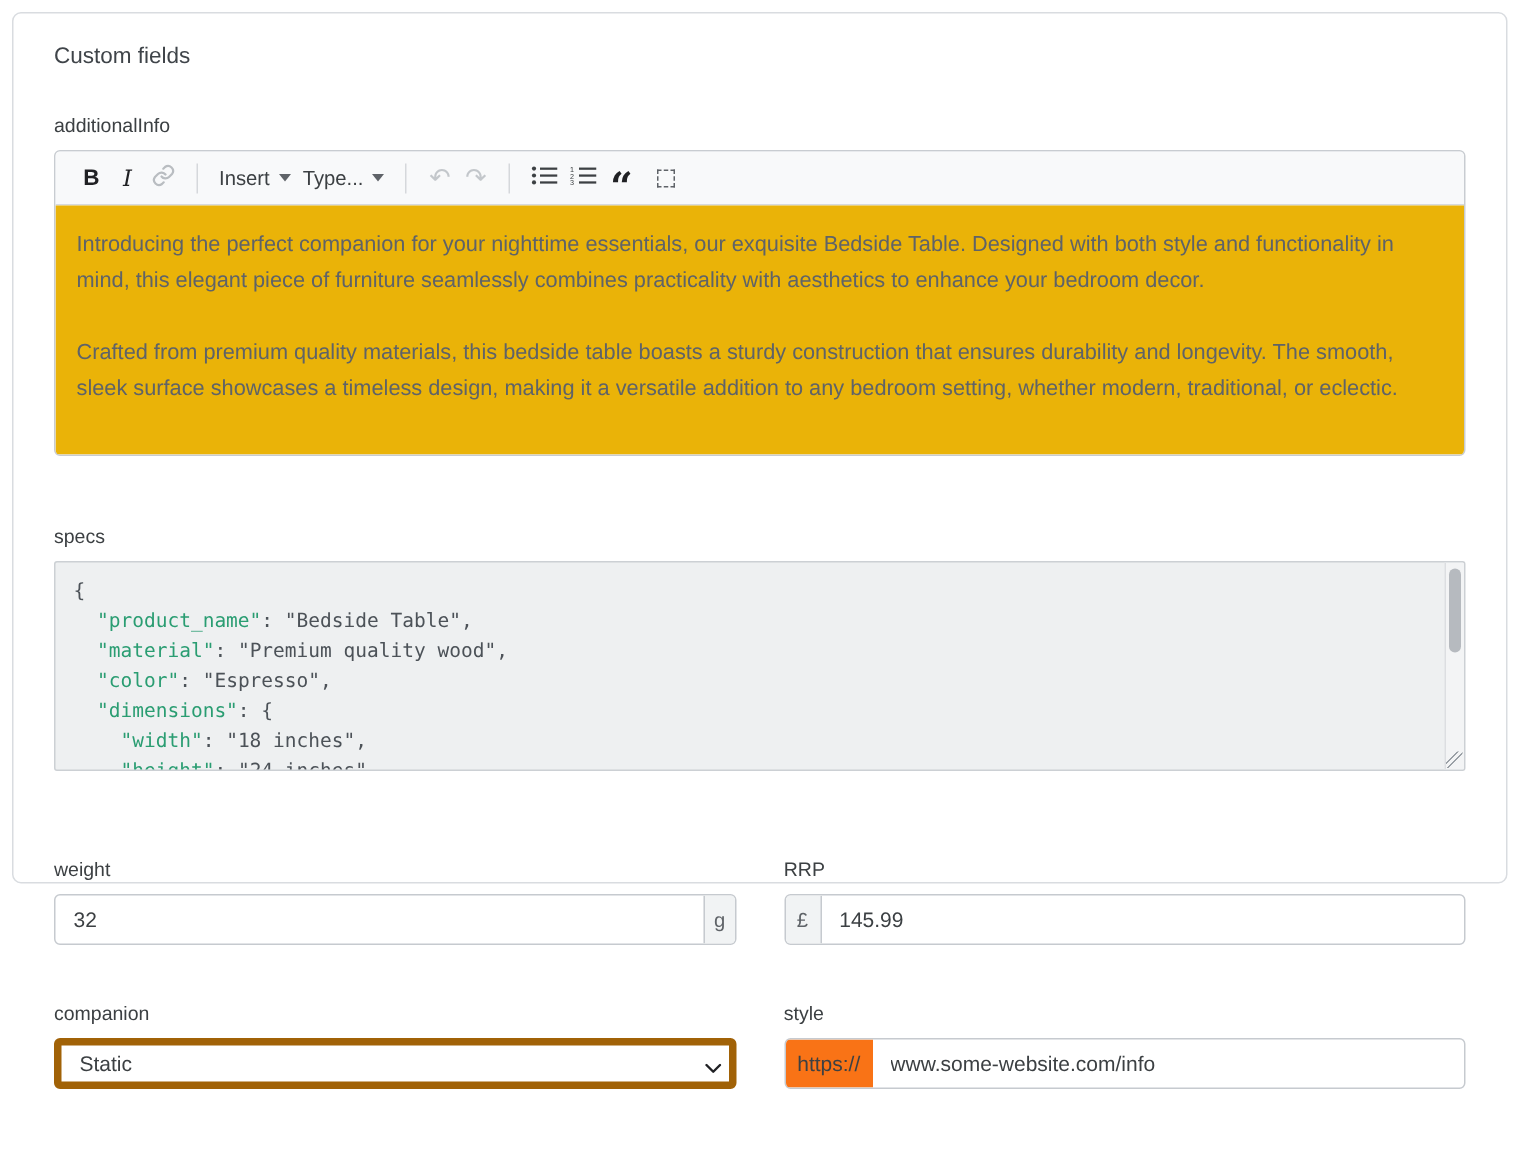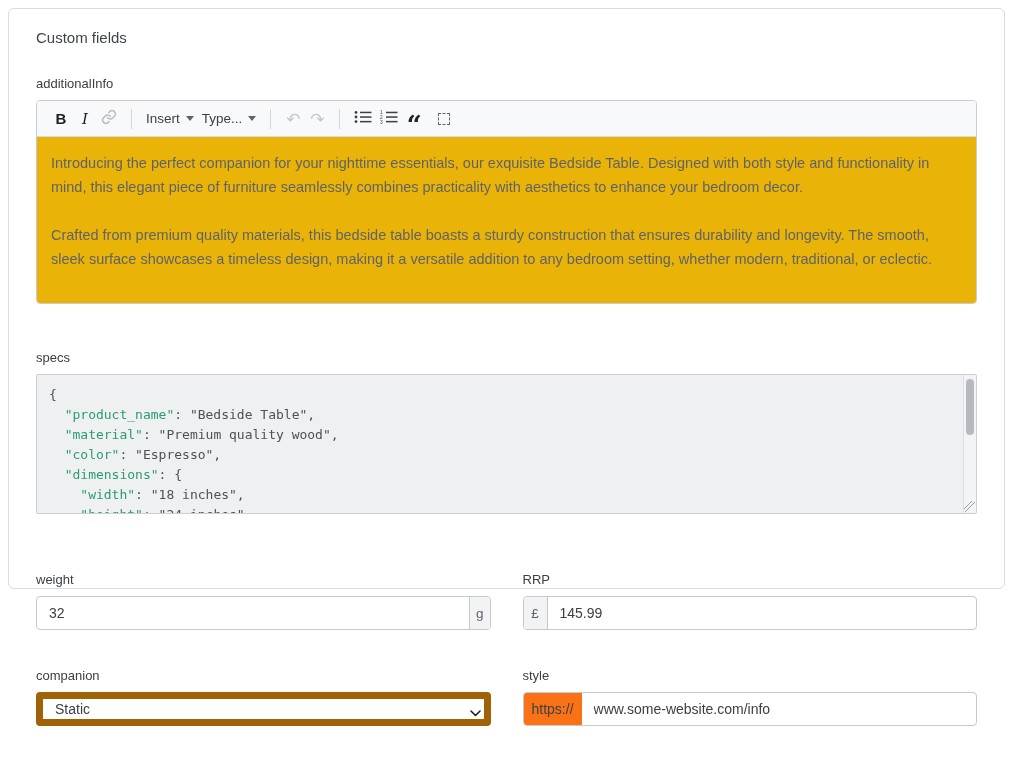--- a/index.html
+++ b/index.html
@@ -189,21 +189,21 @@
 
   .select-wrap {
     position: relative;
     height: 34px;
   }
   .select-wrap select {
     -webkit-appearance: none;
     appearance: none;
     width: 100%;
     height: 100%;
-    border: 7px solid #a16207;
+    border: 5px solid #a16207;
     border-radius: 4px;
     background: #ffffff;
     padding: 0 30px 0 12px;
     font-size: 14px;
     color: #3c4043;
     font-family: "Liberation Sans", sans-serif;
     outline: none;
   }
   .select-chevron {
     position: absolute;

